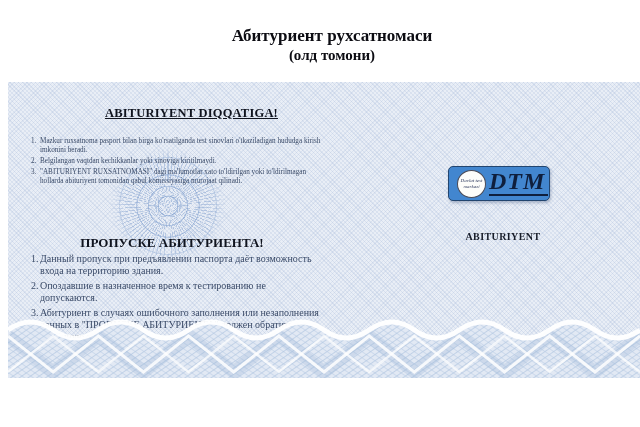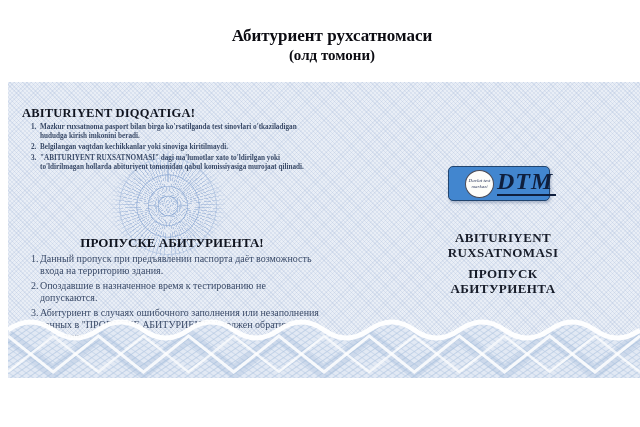--- a/index.html
+++ b/index.html
@@ -29,45 +29,45 @@
       radial-gradient(circle,
         rgba(255,255,255,0) 0 11%, rgba(118,152,203,.5) 11.5% 12.5%, rgba(255,255,255,0) 13% 23%,
         rgba(118,152,203,.45) 23.5% 24.5%, rgba(255,255,255,0) 25% 37%,
         rgba(118,152,203,.4) 37.5% 38.5%, rgba(255,255,255,0) 39% 58%,
         rgba(118,152,203,.4) 58.5% 59.5%, rgba(255,255,255,0) 60%);
     -webkit-mask:radial-gradient(circle,#000 0 52%,rgba(0,0,0,0) 72%);
     mask:radial-gradient(circle,#000 0 52%,rgba(0,0,0,0) 72%);
   }
 
   
-  .uz-head{position:absolute;left:14px;top:24px;width:256px;text-align:left;
-    font-weight:bold;font-size:12.5px;letter-spacing:.2px;color:#10141f;}
+  .uz-head{position:absolute;left:14px;top:24px;width:256px;text-align:right;
+    font-weight:bold;font-size:12.5px;letter-spacing:.2px;color:#10141f;text-decoration:underline;}
   .ru-head{position:absolute;left:14px;top:153px;width:300px;text-align:center;
     font-weight:bold;font-size:13px;color:#10141f;}
   .list{position:absolute;margin:0;padding:0;list-style:none;counter-reset:n;
     font-size:7.2px;line-height:1.22;color:#3b4b68;}
   .list li{counter-increment:n;position:relative;padding-left:10px;margin-bottom:2.5px;}
   .list li::before{content:counter(n) ".";position:absolute;left:1px;}
-  #uz-list{left:22px;top:41px;width:292px;font-weight:bold;}
+  #uz-list{left:22px;top:55px;width:292px;}
   #ru-list{left:22px;top:171px;width:292px;font-size:10px;}
 
   
   .doc-number{position:absolute;left:380px;top:12px;width:230px;text-align:center;
     font-weight:bold;font-size:13.5px;letter-spacing:1px;color:#10131c;}
   .dtm-logo{position:absolute;left:440px;top:84px;width:102px;height:35px;box-sizing:border-box;
     background:#4286cf;border:1px solid #23456e;border-radius:5px;
-    display:flex;align-items:center;gap:3px;padding:0 16px;
+    display:flex;align-items:center;gap:3px;padding:0 8px;
     box-shadow:1px 2px 3px rgba(60,80,120,.35);}
   .dtm-oval{flex:0 0 auto;width:27px;height:26px;background:#fdfdfa;border:1px solid #4a4a55;
     border-radius:50%;display:flex;align-items:center;justify-content:center;text-align:center;
     font-size:5px;line-height:1.1;font-style:italic;color:#2e3a5e;overflow:hidden;}
   .dtm-acronym{font-size:24px;font-weight:bold;font-style:italic;color:#0f1f3d;
     border-bottom:2.5px solid #0f1f3d;line-height:.9;padding:0 3px 1px 0;letter-spacing:1px;}
   .pass-title{position:absolute;left:380px;width:230px;text-align:center;font-weight:bold;
-    color:#171c29;font-size:13px;line-height:1.12;letter-spacing:.4px;}
+    color:#171c29;font-size:10px;line-height:1.12;letter-spacing:.4px;}
   #pass-uz{top:149px;}
   #pass-ru{top:185px;}
 
   .waveband{position:absolute;left:0;bottom:0;width:632px;height:60px;display:block;}
 </style>
 </head>
 <body>
 
 <div class="page-title">
   <div class="t1">Абитуриент рухсатномаси</div>
@@ -95,27 +95,22 @@
 
   <div class="dtm-logo">
     <div class="dtm-oval">
       <span>Davlat test markazi</span>
     </div>
     <div class="dtm-acronym">DTM</div>
   </div>
 
   <div class="pass-title" id="pass-uz">
     <div>ABITURIYENT</div>
-    <div>RUXSATNOMASI</div>
   </div>
 
-  <div class="pass-title" id="pass-ru">
-    <div>ПРОПУСК</div>
-    <div>АБИТУРИЕНТА</div>
-  </div>
 
   <svg class="waveband" viewBox="0 0 632 60" preserveAspectRatio="none" aria-hidden="true">
     <defs>
       <pattern id="hA" width="5" height="5" patternUnits="userSpaceOnUse" patternTransform="rotate(55)">
         <line x1="0" y1="0" x2="0" y2="5" stroke="#a6bedc" stroke-width="1.1"></line>
       </pattern>
       <pattern id="hB" width="5" height="5" patternUnits="userSpaceOnUse" patternTransform="rotate(-55)">
         <line x1="0" y1="0" x2="0" y2="5" stroke="#b6cae4" stroke-width="1"></line>
       </pattern>
     </defs>

